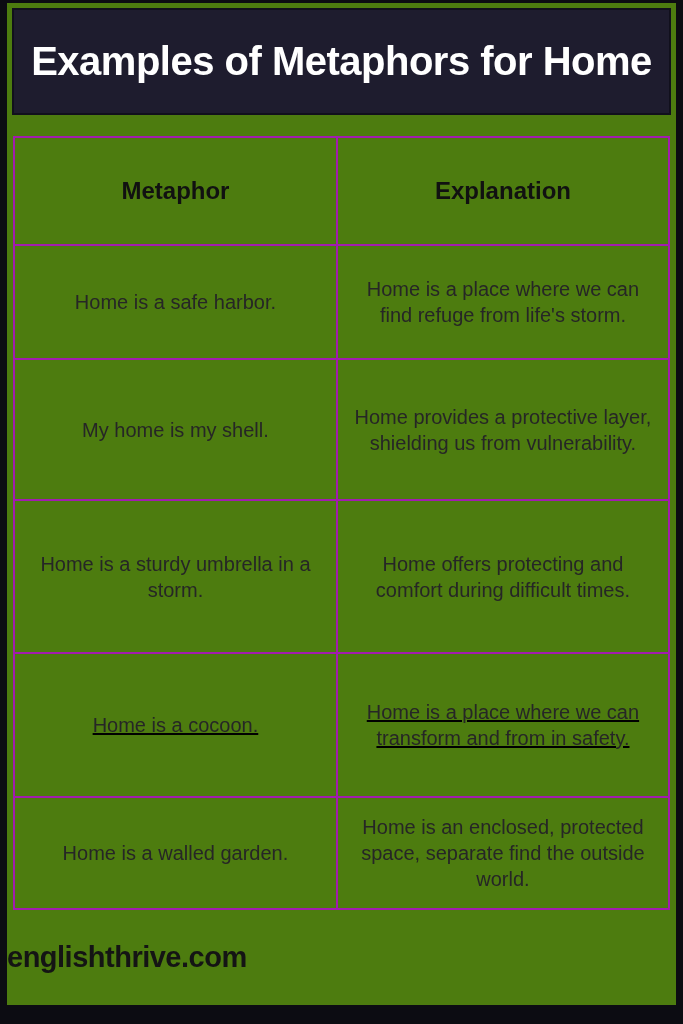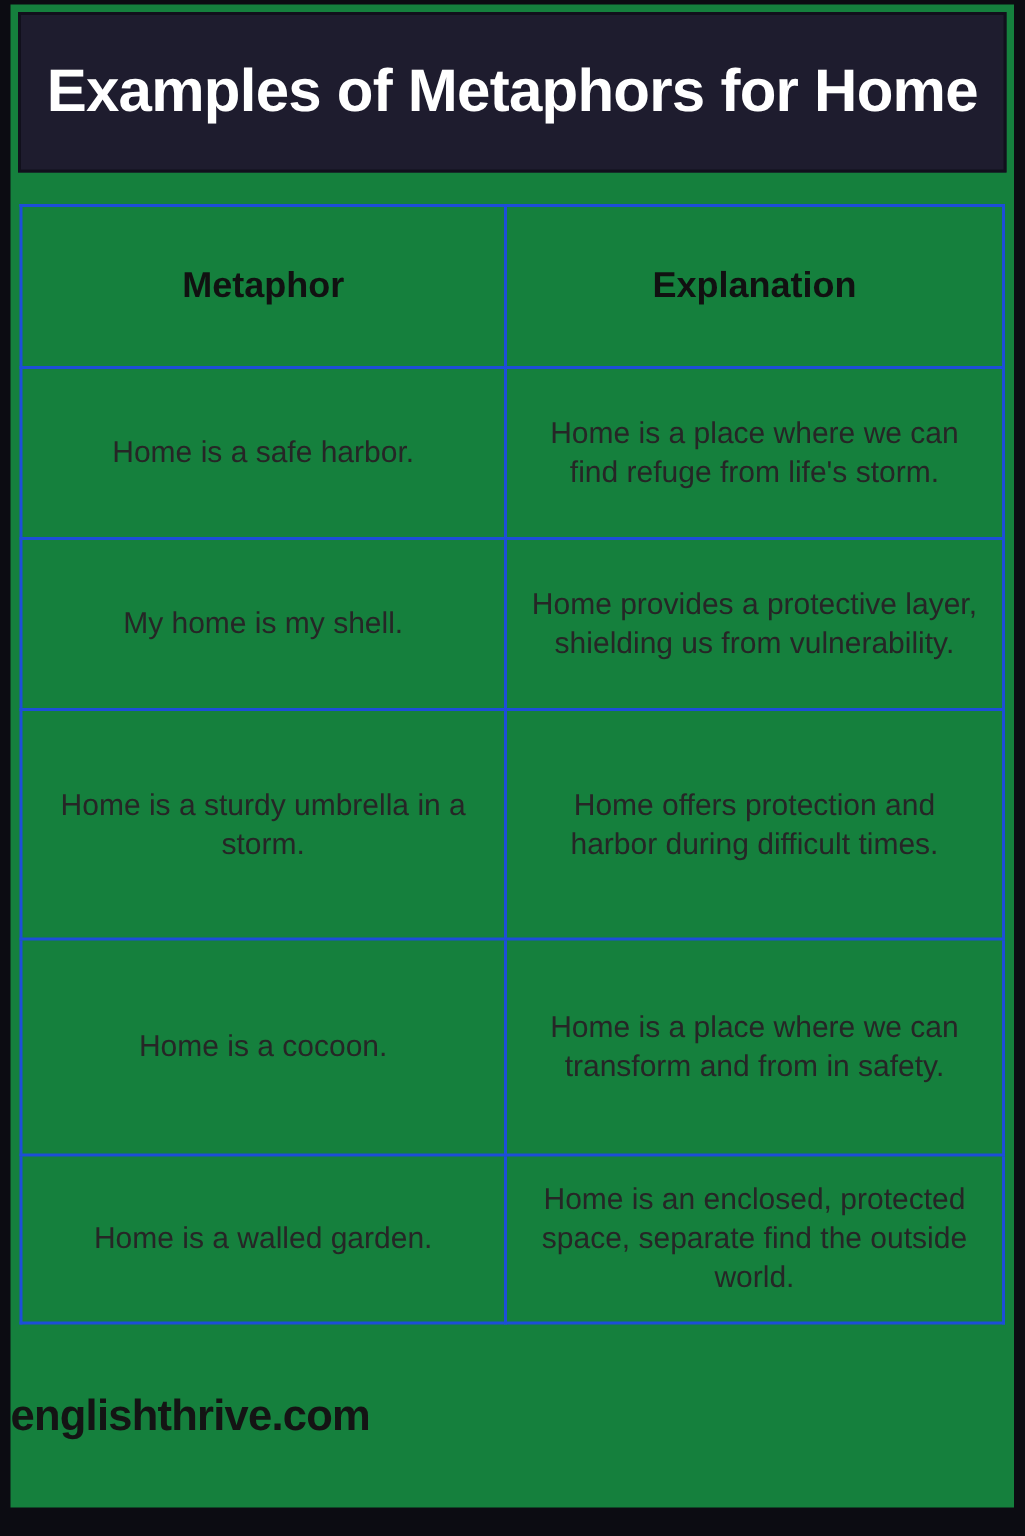--- a/index.html
+++ b/index.html
@@ -13,21 +13,21 @@
     height: 1024px;
     box-sizing: border-box;
     background: #0c0c12;
     padding: 3px 7px 19px 7px;
     position: relative;
   }
   .sheet {
     width: 100%;
     height: 100%;
     box-sizing: border-box;
-    background: #15803d;
+    background: #4d7c0f;
     display: flex;
     flex-direction: column;
   }
   
   .banner-wrap {
     padding: 5px 5px 0 5px;
   }
   .banner {
     box-sizing: border-box;
     height: 107px;
@@ -48,21 +48,21 @@
   
   .table-wrap {
     margin: 21px 6px 0 6px;
   }
   table {
     width: 100%;
     border-collapse: collapse;
     table-layout: fixed;
   }
   td, th {
-    border: 2px solid #1d4ed8;
+    border: 2px solid #a21caf;
     text-align: center;
     vertical-align: middle;
     padding: 6px 16px;
     box-sizing: border-box;
   }
   th {
     font-size: 24px;
     font-weight: bold;
     color: #111111;
   }
@@ -70,23 +70,23 @@
     font-size: 20px;
     font-weight: normal;
     color: #262626;
     line-height: 1.3;
   }
   col.c1 { width: 49.3%; }
   col.c2 { width: 50.7%; }
   tr.hdr  { height: 108px; }
   tr.r0 { height: 122px; }
   tr.r1 { height: 114px; }
-  tr.r2 { height: 114px; }
+  tr.r2 { height: 141px; }
   tr.r3 { height: 153px; }
-  tr.r4 { height: 144px; }
+  tr.r4 { height: 144px; text-decoration: underline; }
   tr.r5 { height: 112px; }
   
   .footer {
     flex: 1;
     display: flex;
     align-items: center;
     justify-content: flex-start;
     padding-right: 26px;
   }
   .footer .site {
@@ -122,21 +122,21 @@
           <tr class="r1">
             <td>Home is a safe harbor.</td>
             <td>Home is a place where we can find refuge from life's storm.</td>
           </tr>
           <tr class="r2">
             <td>My home is my shell.</td>
             <td>Home provides a protective layer, shielding us from vulnerability.</td>
           </tr>
           <tr class="r3">
             <td>Home is a sturdy umbrella in a storm.</td>
-            <td>Home offers protection and harbor during difficult times.</td>
+            <td>Home offers protecting and comfort during difficult times.</td>
           </tr>
           <tr class="r4">
             <td>Home is a cocoon.</td>
             <td>Home is a place where we can transform and from in safety.</td>
           </tr>
           <tr class="r5">
             <td>Home is a walled garden.</td>
             <td>Home is an enclosed, protected space, separate find the outside world.</td>
           </tr>
         </tbody>

